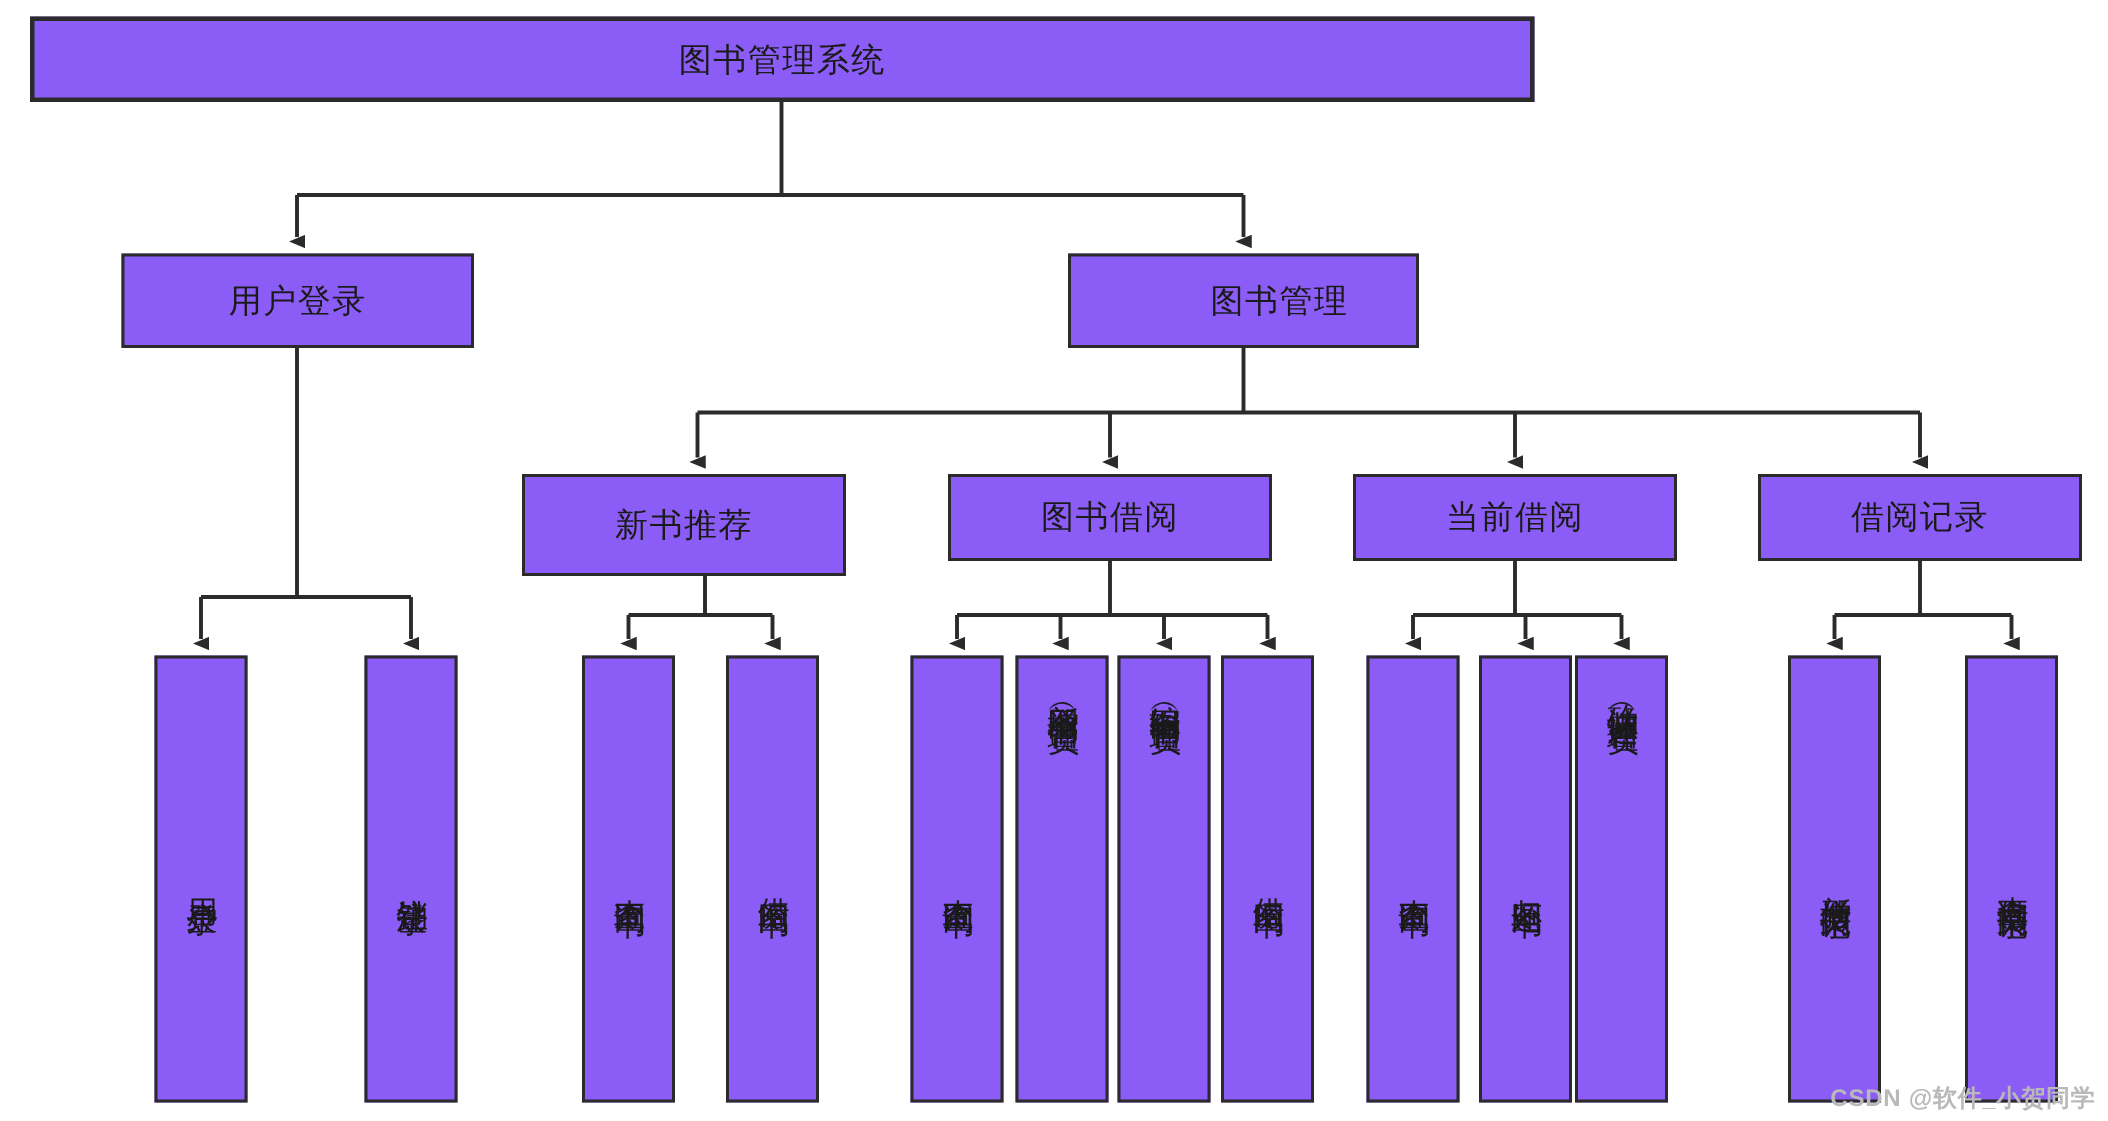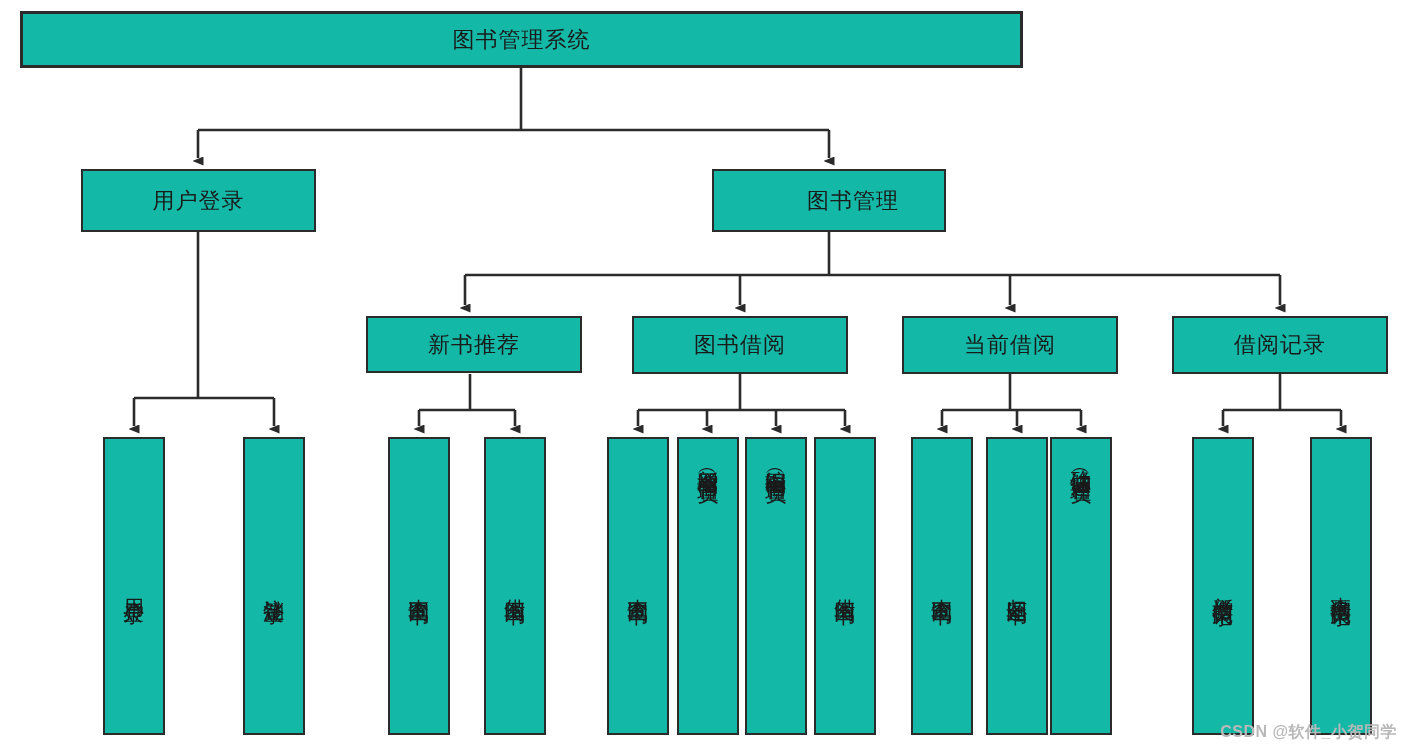--- a/index.html
+++ b/index.html
@@ -13,21 +13,21 @@
   #canvas {
     position: relative;
     width: 1405px;
     height: 747px;
     background: #ffffff;
     overflow: hidden;
   }
   .node {
     position: absolute;
     box-sizing: border-box;
-    background: #14b8a6;
+    background: #8b5cf6;
     border: 2.5px solid #2b2b2b;
     display: flex;
     align-items: center;
     justify-content: center;
     color: #1a1a1a;
   }
   .node.level0 { border-width: 3px; }
   .node-label {
     font-size: 22px;
     line-height: 1.25;
@@ -131,21 +131,21 @@
     <span class="node-label">图书管理系统</span>
   </div>
 
   <div class="node level2" style="left:81px; top:169px; width:235px; height:63px;">
     <span class="node-label">用户登录</span>
   </div>
   <div class="node level2" style="left:712px; top:169px; width:234px; height:63px;padding-left:48px;">
     <span class="node-label">图书管理</span>
   </div>
 
-  <div class="node level3" style="left:366px; top:316px; width:216px; height:57px;">
+  <div class="node level3" style="left:348px; top:316px; width:216px; height:68px;">
     <span class="node-label">新书推荐</span>
   </div>
   <div class="node level3" style="left:902px; top:316px; width:216px; height:58px;">
     <span class="node-label">当前借阅</span>
   </div>
   <div class="node level3" style="left:632px; top:316px; width:216px; height:58px;">
     <span class="node-label">图书借阅</span>
   </div>
   <div class="node level3" style="left:1172px; top:316px; width:216px; height:58px;">
     <span class="node-label">借阅记录</span>

